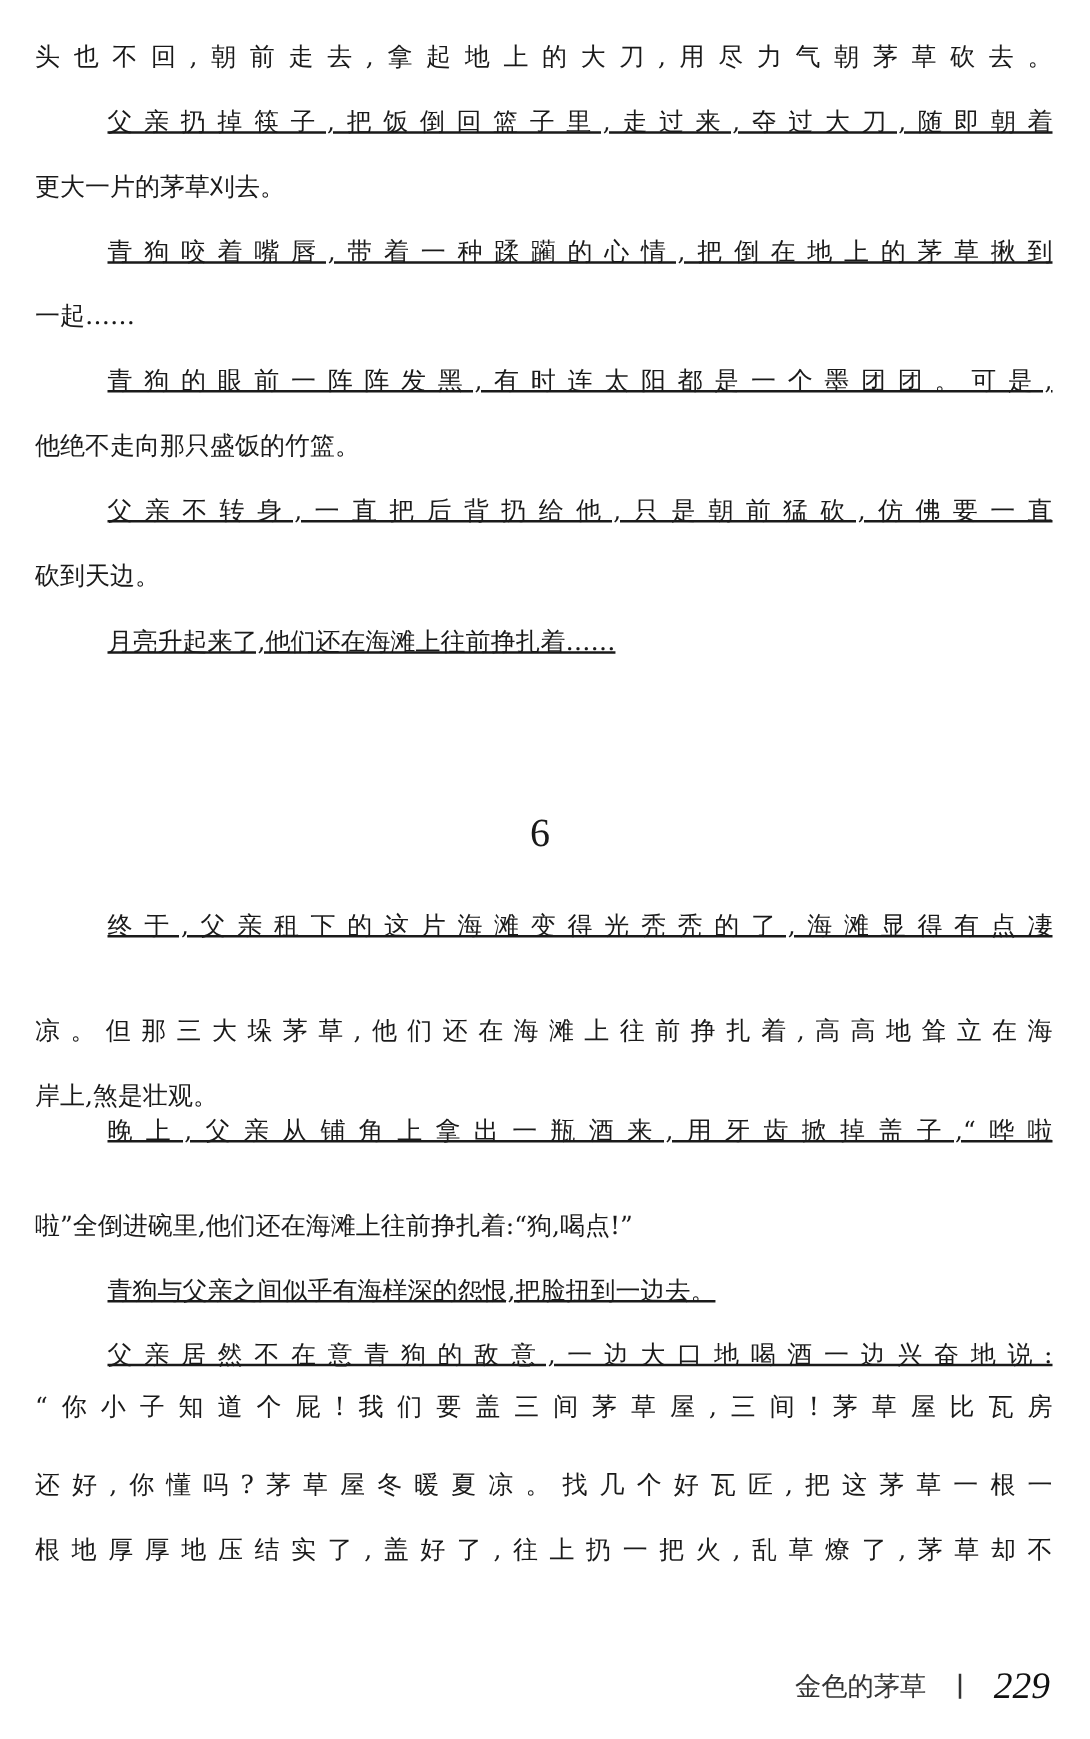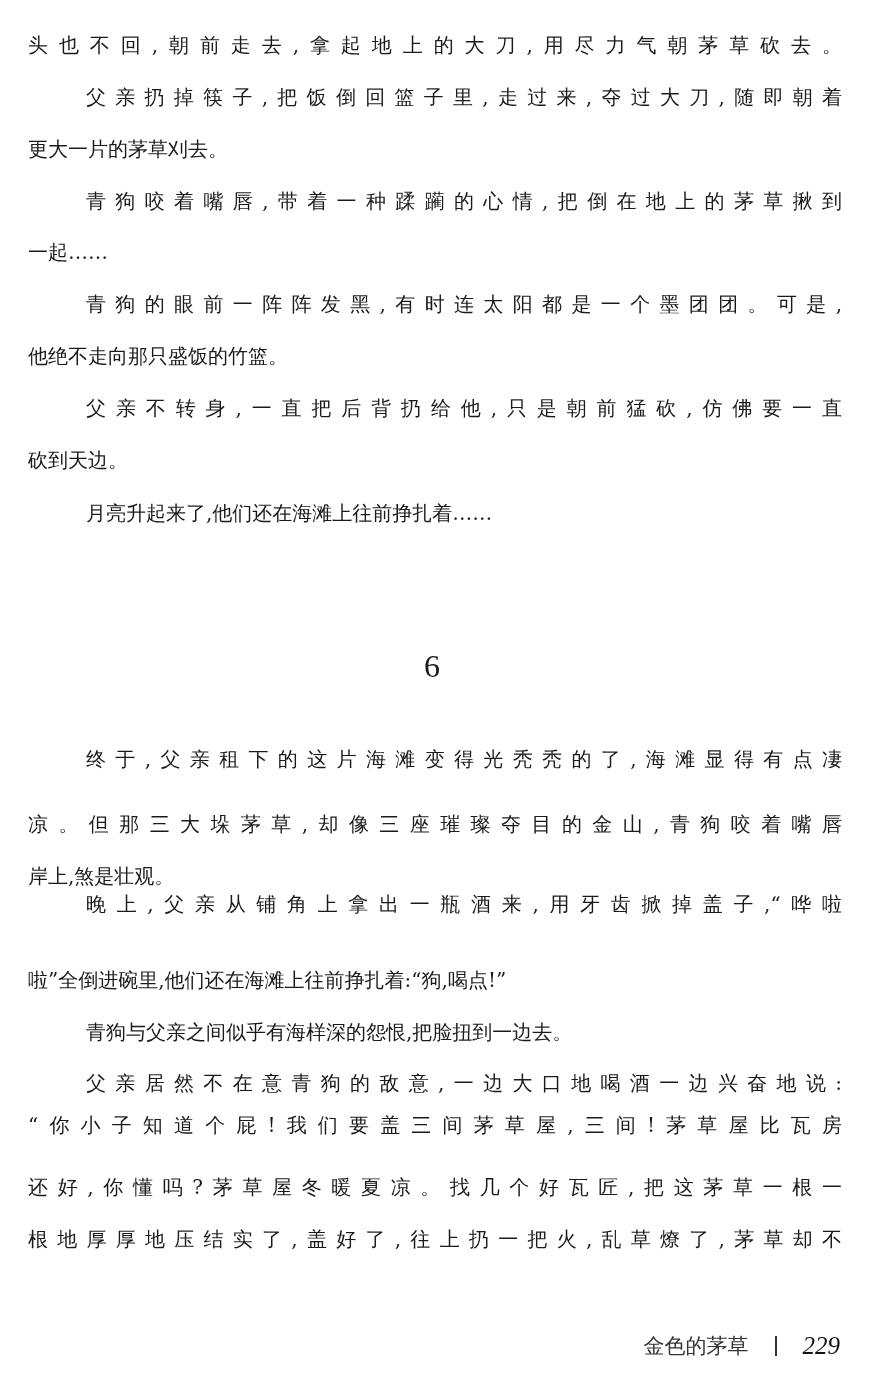--- a/index.html
+++ b/index.html
@@ -1,48 +1,48 @@
 <!DOCTYPE html>
 <html><head>
 <meta charset="utf-8">
 <style>
   html, body { margin: 0; padding: 0; background: #ffffff; }
   body { width: 872px; height: 1391px; position: relative; overflow: hidden;
          font-family: "DejaVu Serif", "Liberation Serif", serif; color: #1a1a1a; }
   .line { position: absolute; left: 28px; width: 814px; font-size: 20px; line-height: 36px;
           white-space: nowrap; text-align: justify; text-align-last: justify; letter-spacing: 0; }
-  .line.indent { left: 86px; width: 756px; }
+  .line.indent { left: 86px; width: 756px; text-decoration: underline; }
   .line.last { text-align-last: left; }
   .chapter { position: absolute; left: 0; width: 864px; text-align: center; top: 648px;
              font-family: "Liberation Serif", serif; font-size: 32px; line-height: 36px; }
   .footer { position: absolute; top: 1332px; right: 32px; display: flex; align-items: center; gap: 26px; margin-left: 32px; }
   .footer .title { font-family: "DejaVu Sans", sans-serif; font-size: 21px; color: #333; }
   .footer .sep { width: 2px; height: 20px; background: #333; }
-  .footer .page { font-family: "Liberation Serif", serif; font-style: italic; font-size: 25px; color: #111; }
+  .footer .page { font-family: "Liberation Serif", serif; font-style: italic; font-size: 30px; color: #111; }
 </style>
 </head>
 <body>
 
 <div>
 
   <div class="line" style="top:27px">头也不回,朝前走去,拿起地上的大刀,用尽力气朝茅草砍去。</div>
   <div class="line indent" style="top:79px">父亲扔掉筷子,把饭倒回篮子里,走过来,夺过大刀,随即朝着</div>
   <div class="line last" style="top:131px">更大一片的茅草刈去。</div>
   <div class="line indent" style="top:183px">青狗咬着嘴唇,带着一种蹂躏的心情,把倒在地上的茅草揪到</div>
   <div class="line last" style="top:234px">一起……</div>
   <div class="line indent" style="top:286px">青狗的眼前一阵阵发黑,有时连太阳都是一个墨团团。可是,</div>
   <div class="line last" style="top:338px">他绝不走向那只盛饭的竹篮。</div>
   <div class="line indent" style="top:390px">父亲不转身,一直把后背扔给他,只是朝前猛砍,仿佛要一直</div>
   <div class="line last" style="top:442px">砍到天边。</div>
   <div class="line indent last" style="top:495px">月亮升起来了,他们还在海滩上往前挣扎着……</div>
 
   <div class="chapter">6</div>
 
-  <div class="line indent" style="top:741px">终于,父亲租下的这片海滩变得光秃秃的了,海滩显得有点凄</div>
-  <div class="line" style="top:806px">凉。但那三大垛茅草,却像三座璀璨夺目的金山,青狗咬着嘴唇</div>
+  <div class="line indent" style="top:722px">终于,父亲租下的这片海滩变得光秃秃的了,海滩显得有点凄</div>
+  <div class="line" style="top:806px">凉。但那三大垛茅草,他们还在海滩上往前挣扎着,高高地耸立在海</div>
   <div class="line last" style="top:858px">岸上,煞是壮观。</div>
   <div class="line indent" style="top:886px">晚上,父亲从铺角上拿出一瓶酒来,用牙齿掀掉盖子,“哗啦</div>
   <div class="line last" style="top:962px">啦”全倒进碗里,他们还在海滩上往前挣扎着:“狗,喝点!”</div>
   <div class="line indent last" style="top:1014px">青狗与父亲之间似乎有海样深的怨恨,把脸扭到一边去。</div>
   <div class="line indent" style="top:1065px">父亲居然不在意青狗的敌意,一边大口地喝酒一边兴奋地说:</div>
   <div class="line" style="top:1107px">“你小子知道个屁!我们要盖三间茅草屋,三间!茅草屋比瓦房</div>
   <div class="line" style="top:1169px">还好,你懂吗?茅草屋冬暖夏凉。找几个好瓦匠,把这茅草一根一</div>
   <div class="line" style="top:1221px">根地厚厚地压结实了,盖好了,往上扔一把火,乱草燎了,茅草却不</div>
 
   <div class="footer">

